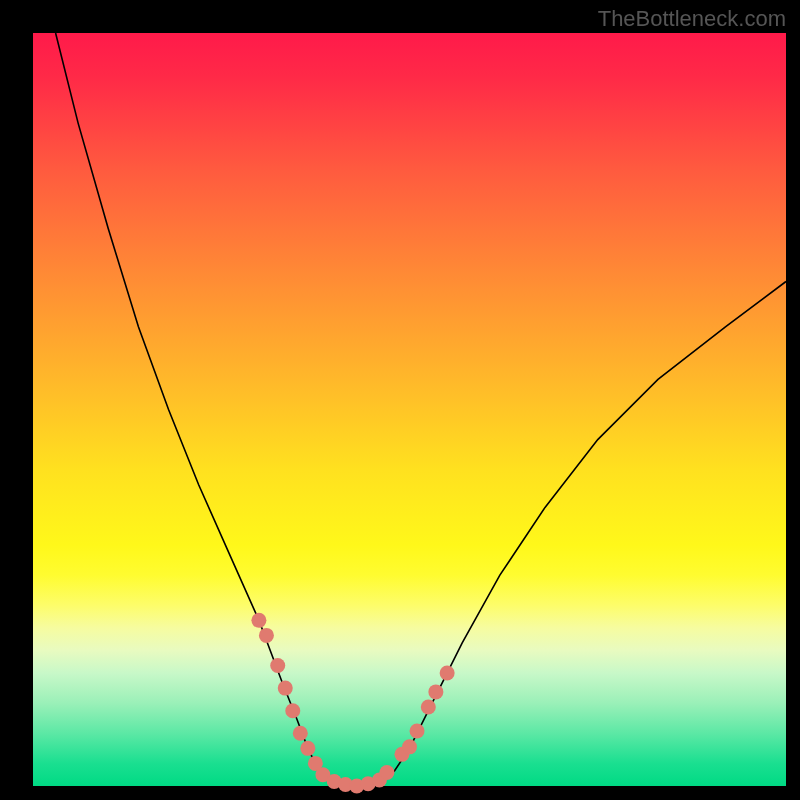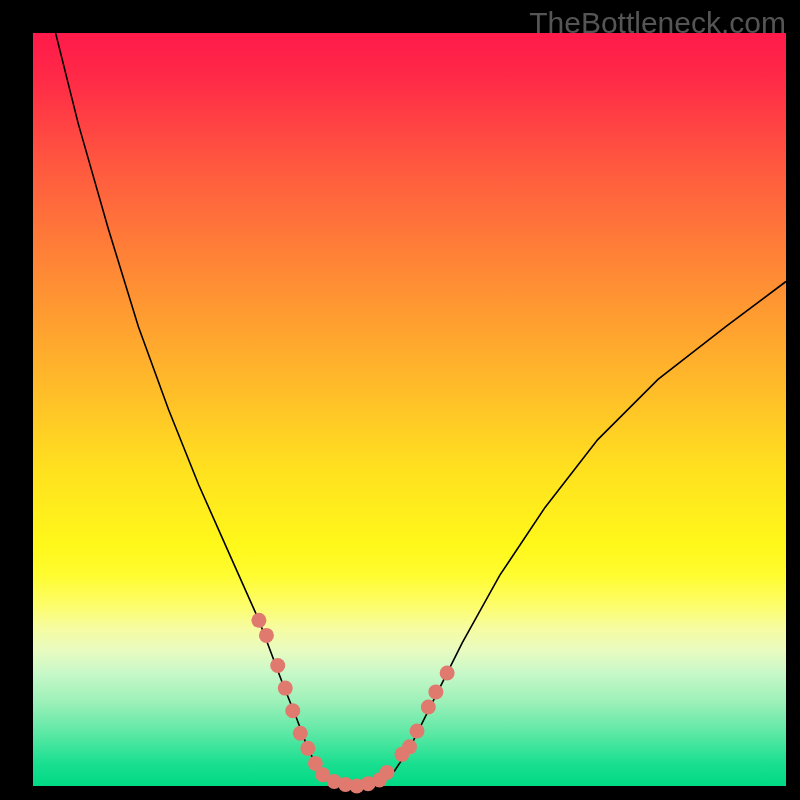--- a/index.html
+++ b/index.html
@@ -9,21 +9,21 @@
     background: #000;
     position: relative;
     font-family: Arial, sans-serif;
     overflow: hidden;
   }
   .watermark {
     position: absolute;
     top: 6px;
     right: 14px;
     color: #555;
-    font-size: 30px;
+    font-size: 22px;
     font-weight: 500;
     z-index: 10;
   }
   .plot-area {
     position: absolute;
     left: 33px;
     top: 33px;
     width: 753px;
     height: 753px;
     background: linear-gradient(to bottom,

